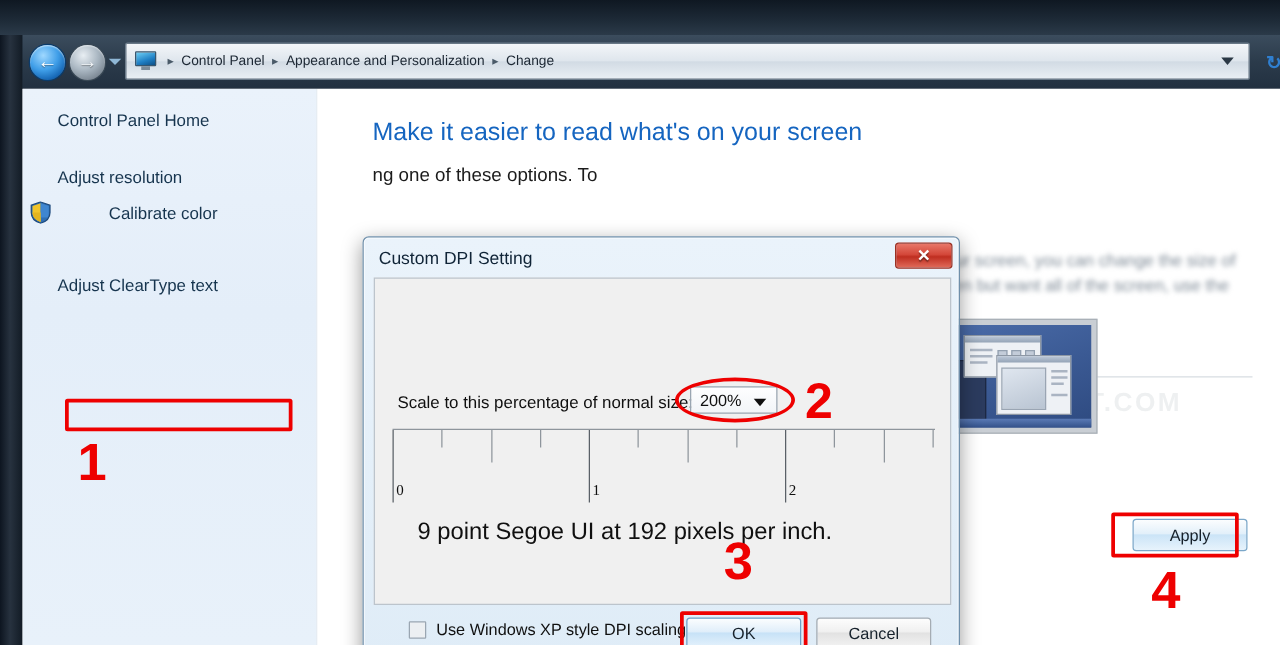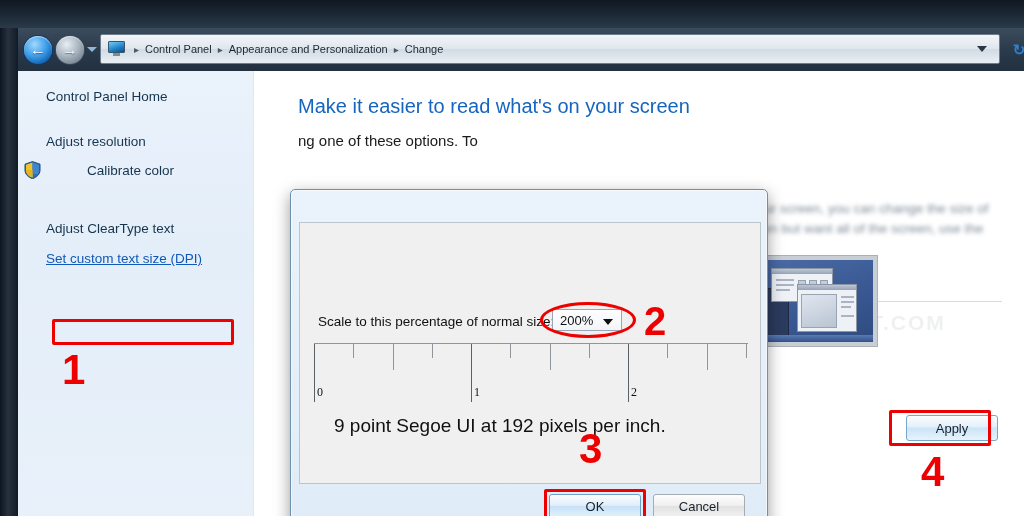--- a/index.html
+++ b/index.html
@@ -332,21 +332,20 @@
         <svg width="17" height="18" viewBox="0 0 17 18">
           <path d="M8.5 0.6 L16 3.2 V9 C16 13.4 12.6 16.4 8.5 17.6 C4.4 16.4 1 13.4 1 9 V3.2 Z" fill="#2f6fb5" stroke="#1d4a7d" stroke-width="1"></path>
           <path d="M8.5 1.6 L8.5 16.6 C5 15.4 2 12.9 2 9 V3.8 Z" fill="#f0c42a"></path>
           <path d="M8.5 1.6 L15 3.8 V9 C15 10.6 14.6 11.9 14 13 L8.5 13 Z" fill="#3f86d0"></path>
           <path d="M2 9 L8.5 9 L8.5 16.6 C5 15.4 2 12.9 2 9 Z" fill="#e3b420"></path>
         </svg>
       </div>
       <div class="side-item" id="sidebar-item-calibrate">Calibrate color</div>
 
       <div class="side-item" id="sidebar-item-cleartype">Adjust ClearType text</div>
-      <div class="side-item" id="sidebar-item-dpi">Set custom text size (DPI)</div>
 
       <div id="dpi-highlight-box"></div>
       <div id="annot-1">1</div>
     </div>
 
     <div id="main">
       <div id="page-title">Make it easier to read what's on your screen</div>
 
       <div id="blurred-text">size of text and other items on your screen, you can change the size of text and other items on your screen but want all of the screen, use the Magnifier tool.</div>
 
@@ -378,20 +377,26 @@
           <div id="pv-taskbar"></div>
         </div>
       </div>
 
       <div id="apply-button">Apply</div>
       <div id="apply-highlight-box"></div>
       <div id="annot-4">4</div>
     </div>
 
     <div id="dialog">
+      <div id="dialog-titlebar">
+        <div id="dialog-title">Custom DPI Setting</div>
+        <div id="dialog-close-button">
+          <span>✕</span>
+        </div>
+      </div>
 
       <div id="dialog-body">
 
         <div id="scale-label">Scale to this percentage of normal size:</div>
         <div id="scale-dropdown">
           <span>200%</span>
           <span id="scale-dropdown-arrow"></span>
         </div>
         <div id="annot-2-ellipse"></div>
         <div id="annot-2">2</div>
@@ -411,20 +416,24 @@
             <div class="tick quarter" style="left: 432px;"></div>
             <div class="ruler-num" style="left: 3px;">0</div>
             <div class="ruler-num" style="left: 160px;">1</div>
             <div class="ruler-num" style="left: 317px;">2</div>
           </div>
 
         <div id="sample-text">9 point Segoe UI at 192 pixels per inch.</div>
       </div>
 
       <div id="dialog-footer">
+        <div id="xp-scaling-checkbox-row">
+          <div id="xp-scaling-checkbox"></div>
+          <span id="xp-scaling-label">Use Windows XP style DPI scaling</span>
+        </div>
         <div class="dlgbtn" id="ok-button">OK</div>
         <div class="dlgbtn" id="cancel-button">Cancel</div>
         <div id="ok-highlight-box"></div>
         <div id="annot-3">3</div>
       </div>
     </div>
 
   </div>
 </div>
 

